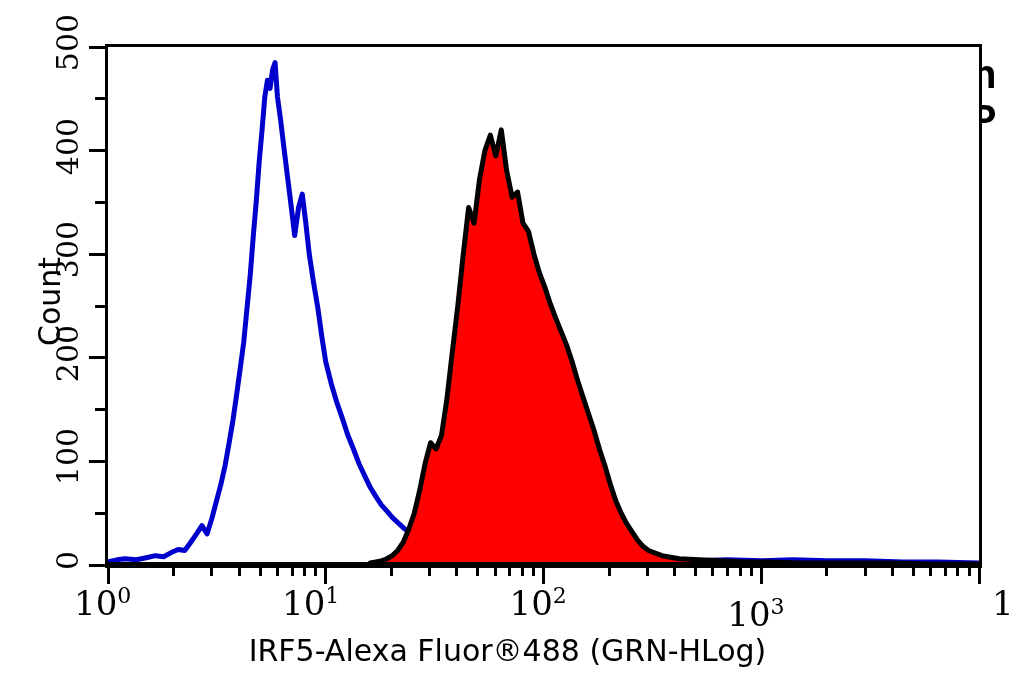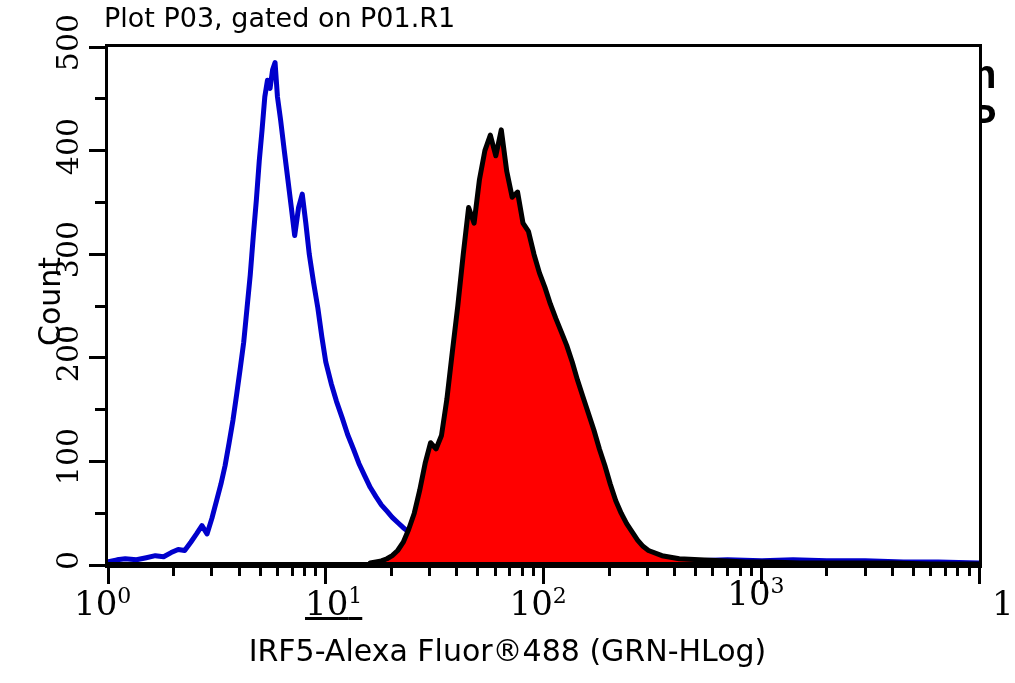--- a/index.html
+++ b/index.html
@@ -41,21 +41,20 @@
     position:absolute; right:18px; top:52px; text-align:right;
     font-family:"Liberation Sans",sans-serif; font-weight:bold;
     font-size:40px; line-height:1.12; color:#000; letter-spacing:0.5px;
   }
 </style>
 </head>
 <body>
 
 <div id="root">
 
-  <div class="plot-title">Plot P03, gated on P01.R1</div>
 
   <div class="annot">
     <div>Proteintech</div>
     <div>10547-1-AP</div>
   </div>
 
   <div class="frame">
     <svg class="plotsvg" id="plotsvg" width="871" height="518" viewBox="0 0 871 518">
         <path d="M 0.00 514.89 L 9.01 512.82 L 17.24 511.78 L 28.38 512.82 L 38.34 510.75 L 47.36 508.68 L 55.59 509.71 L 63.16 505.57 L 70.16 502.46 L 76.69 503.50 L 82.79 495.21 L 88.52 486.92 L 93.93 478.63 L 99.04 486.92 L 103.89 471.38 L 108.51 453.77 L 112.91 437.19 L 117.11 418.54 L 121.13 395.75 L 125.00 372.96 L 128.70 347.06 L 132.27 321.16 L 135.71 295.26 L 139.03 261.07 L 142.24 227.92 L 145.34 188.55 L 148.34 153.33 L 151.25 113.96 L 154.07 82.88 L 156.81 49.73 L 159.48 33.15 L 162.07 41.44 L 164.59 22.79 L 167.05 15.54 L 169.44 49.73 L 172.54 72.52 L 176.28 103.60 L 179.88 132.61 L 183.34 160.58 L 186.68 188.55 L 190.54 160.58 L 194.25 147.11 L 197.82 176.12 L 201.26 207.20 L 205.66 236.21 L 209.86 261.07 L 213.89 290.08 L 217.75 314.94 L 223.26 336.70 L 228.47 354.31 L 234.20 370.89 L 239.61 387.46 L 245.43 401.97 L 250.91 416.47 L 256.72 428.90 L 262.20 440.30 L 267.93 449.62 L 273.34 457.91 L 278.95 464.13 L 284.24 470.34 L 289.70 475.52 L 295.27 480.70 L 300.54 484.85 L 306.27 488.99 L 311.68 492.10 L 317.12 495.21 L 322.58 498.32 L 328.04 500.39 L 333.48 502.46 L 338.88 503.50 L 348.85 501.42 L 359.99 504.53 L 378.96 508.68 L 401.77 510.75 L 430.65 512.82 L 460.31 513.86 L 491.09 512.82 L 522.15 513.86 L 553.97 512.82 L 587.70 513.86 L 619.52 512.82 L 653.25 513.86 L 685.07 512.82 L 718.80 513.86 L 757.14 513.86 L 795.49 514.89 L 830.26 514.89 L 871.00 515.93" fill="none" stroke="#0000CC" stroke-width="5" stroke-linejoin="round" stroke-linecap="round"></path>
         <path d="M 262.20 518 L 262.20 515.93 L 267.93 514.89 L 273.34 513.86 L 278.95 511.78 L 284.24 508.68 L 289.70 503.50 L 295.27 495.21 L 300.54 482.78 L 306.27 466.20 L 311.68 443.41 L 317.12 416.47 L 322.58 395.75 L 328.04 401.97 L 333.48 388.50 L 338.88 352.24 L 344.25 305.62 L 349.79 259.00 L 355.25 207.20 L 360.62 160.58 L 366.09 176.12 L 371.45 132.61 L 376.88 103.60 L 382.34 88.06 L 387.82 108.78 L 393.30 82.88 L 398.75 124.32 L 404.17 150.22 L 409.55 145.04 L 414.99 176.12 L 420.46 184.41 L 425.96 207.20 L 431.44 225.85 L 436.91 240.35 L 442.34 256.93 L 447.81 271.43 L 453.29 284.90 L 458.70 298.37 L 464.23 314.94 L 469.65 333.59 L 475.10 350.17 L 480.54 366.74 L 485.96 383.32 L 491.40 401.97 L 496.84 418.54 L 502.32 437.19 L 507.76 453.77 L 513.19 466.20 L 518.64 476.56 L 524.10 484.85 L 529.57 493.14 L 535.01 499.35 L 540.46 503.50 L 553.97 508.68 L 571.21 511.78 L 591.41 512.82 L 612.51 513.86 L 637.88 514.89 L 662.26 514.89 L 691.59 515.93 L 718.80 515.93 L 750.62 515.93 L 784.35 515.93 L 822.69 516.96 L 871.00 516.96 L 871.00 518 Z" fill="#FF0000" stroke="#000000" stroke-width="5" stroke-linejoin="round"></path>
@@ -78,25 +77,25 @@
       <div style="position: absolute; width: 80px; text-align: center; left: 27px; top: 25px; font-size: 30px; font-family: &quot;DejaVu Serif&quot;, serif; color: rgb(0, 0, 0); transform-origin: center center; transform: rotate(-90deg);">500</div>
       <div class="ytick minor" style="position: absolute; left: 95px; top: 511.7px; width: 10px;"></div>
       <div class="ytick minor" style="position: absolute; left: 95px; top: 408.1px; width: 10px;"></div>
       <div class="ytick minor" style="position: absolute; left: 95px; top: 304.5px; width: 10px;"></div>
       <div class="ytick minor" style="position: absolute; left: 95px; top: 200.9px; width: 10px;"></div>
       <div class="ytick minor" style="position: absolute; left: 95px; top: 97.3px; width: 10px;"></div>
       <div style="position: absolute; width: 300px; text-align: center; left: -101px; top: 284px; font-size: 30px; font-family: &quot;DejaVu Sans&quot;, sans-serif; color: rgb(0, 0, 0); transform-origin: center center; transform: rotate(-90deg);">Count</div>
       <div class="xtick major" style="position: absolute; left: 106.5px; top: 565px;"></div>
       <div class="xtick-label" style="left: 74px; top: 583px;"><span>10</span><sup>0</sup></div>
       <div class="xtick major" style="position: absolute; left: 324.25px; top: 565px;"></div>
-      <div class="xtick-label" style="left: 305px; top: 583px; text-decoration: underline;"><span>10</span><sup>1</sup></div>
+      <div class="xtick-label" style="left: 282px; top: 583px;"><span>10</span><sup>1</sup></div>
       <div class="xtick major" style="position: absolute; left: 542px; top: 565px;"></div>
       <div class="xtick-label" style="left: 509.5px; top: 583px;"><span>10</span><sup>2</sup></div>
       <div class="xtick major" style="position: absolute; left: 759.75px; top: 565px;"></div>
-      <div class="xtick-label" style="left: 727.25px; top: 573px;"><span>10</span><sup>3</sup></div>
+      <div class="xtick-label" style="left: 727.25px; top: 594px;"><span>10</span><sup>3</sup></div>
       <div class="xtick major" style="position: absolute; left: 977.5px; top: 565px;"></div>
       <div class="xtick-label" style="left: 992px; top: 583px;"><span>10</span><sup>4</sup></div>
       <div class="xtick minor" style="position: absolute; left: 172.049px; top: 565px;"></div>
       <div class="xtick minor" style="position: absolute; left: 210.393px; top: 565px;"></div>
       <div class="xtick minor" style="position: absolute; left: 237.599px; top: 565px;"></div>
       <div class="xtick minor" style="position: absolute; left: 258.701px; top: 565px;"></div>
       <div class="xtick minor" style="position: absolute; left: 275.942px; top: 565px;"></div>
       <div class="xtick minor" style="position: absolute; left: 290.52px; top: 565px;"></div>
       <div class="xtick minor" style="position: absolute; left: 303.148px; top: 565px;"></div>
       <div class="xtick minor" style="position: absolute; left: 314.286px; top: 565px;"></div>

